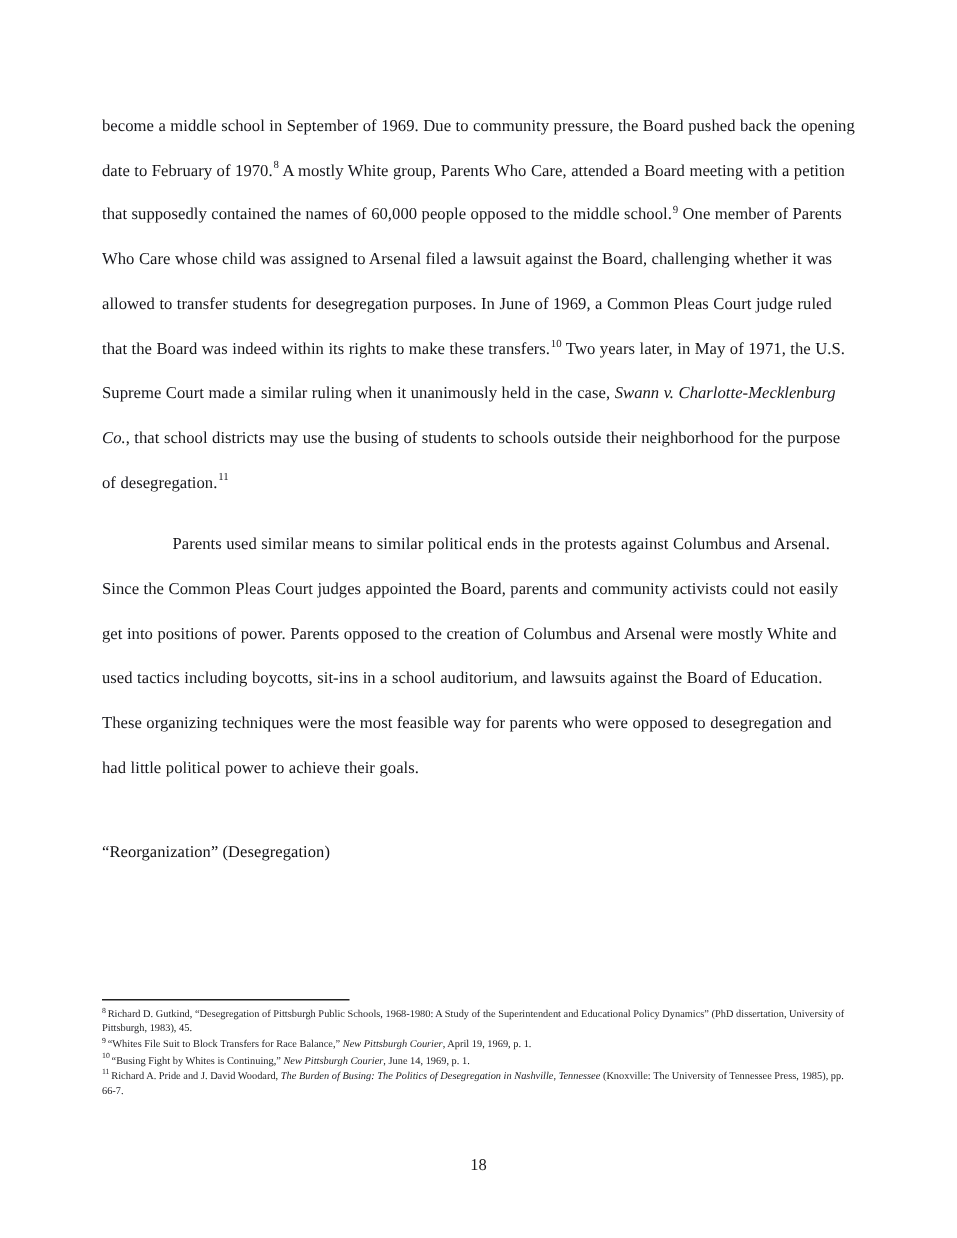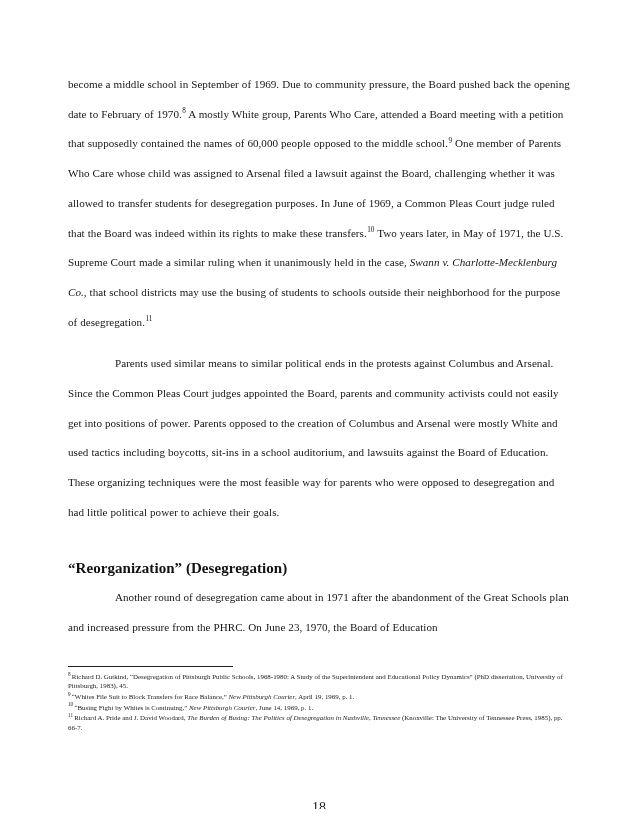--- a/index.html
+++ b/index.html
@@ -47,22 +47,22 @@
     font-style: italic;
   }
   sup.fn {
     font-size: 7.2px;
     vertical-align: super;
     line-height: 0;
     padding-left: 0.5px;
   }
   
   .section-heading {
-    font-size: 15px;
-    font-weight: bold;
+    font-size: 11px;
+    font-weight: normal;
     line-height: 29.7px;
     margin: 0;
     letter-spacing: 0.05px;
     color: #111114;
   }
   .gap-before-heading {
     height: 26px;
   }
   
   .footnote-area {
@@ -89,42 +89,41 @@
     font-size: 5.2px;
     vertical-align: super;
     line-height: 0;
     padding-right: 1.2px;
   }
   
   .page-number {
     position: absolute;
     left: 0;
     right: 0;
-    top: 800px;
+    top: 771px;
     text-align: center;
-    font-size: 14px;
+    font-size: 11px;
     color: #1b1b1b;
   }
 </style>
 </head>
 <body>
 
 <div class="page">
 
   <div class="content">
 
     <p class="body-par"><span>become a middle school in September of 1969.  Due to community pressure, the Board pushed back the opening date to February of 1970.</span><sup class="fn">8</sup><span>  A mostly White group, Parents Who Care, attended a Board meeting with a petition that supposedly contained the names of 60,000 people opposed to the middle school.</span><sup class="fn">9</sup><span>  One member of Parents Who Care whose child was assigned to Arsenal filed a lawsuit against the Board, challenging whether it was allowed to transfer students for desegregation purposes.  In June of 1969, a Common Pleas Court judge ruled that the Board was indeed within its rights to make these transfers.</span><sup class="fn">10</sup><span>  Two years later, in May of 1971, the U.S. Supreme Court made a similar ruling when it unanimously held in the case, </span><span class="ital">Swann v. Charlotte-Mecklenburg Co.</span><span>, that school districts may use the busing of students to schools outside their neighborhood for the purpose of desegregation.</span><sup class="fn">11</sup></p>
 
     <p class="body-par"><span class="indent"></span><span>Parents used similar means to similar political ends in the protests against Columbus and Arsenal.  Since the Common Pleas Court judges appointed the Board, parents and community activists could not easily get into positions of power.  Parents opposed to the creation of Columbus and Arsenal were mostly White and used tactics including boycotts, sit-ins in a school auditorium, and lawsuits against the Board of Education.  These organizing techniques were the most feasible way for parents who were opposed to desegregation and had little political power to achieve their goals.</span></p>
 
     <div class="gap-before-heading"></div>
 
     <p class="section-heading">“Reorganization” (Desegregation)</p>
 
-    <p class="body-par"><span class="indent"></span><span>Another round of desegregation came about in 1971 after the abandonment of the Great Schools plan and increased pressure from the PHRC.  On June 23, 1970, the Board of Education</span></p>
 
   </div>
 
   <div class="footnote-area">
     <div class="fn-rule"></div>
 
     <p class="fn-item"><sup>8</sup><span>Richard D. Gutkind, “Desegregation of Pittsburgh Public Schools, 1968-1980: A Study of the Superintendent and Educational Policy Dynamics” (PhD dissertation, University of Pittsburgh, 1983), 45.</span><span class="ital"></span><span></span></p>
 
     <p class="fn-item"><sup>9</sup><span>“Whites File Suit to Block Transfers for Race Balance,” </span><span class="ital">New Pittsburgh Courier</span><span>, April 19, 1969, p. 1.</span></p>
 

